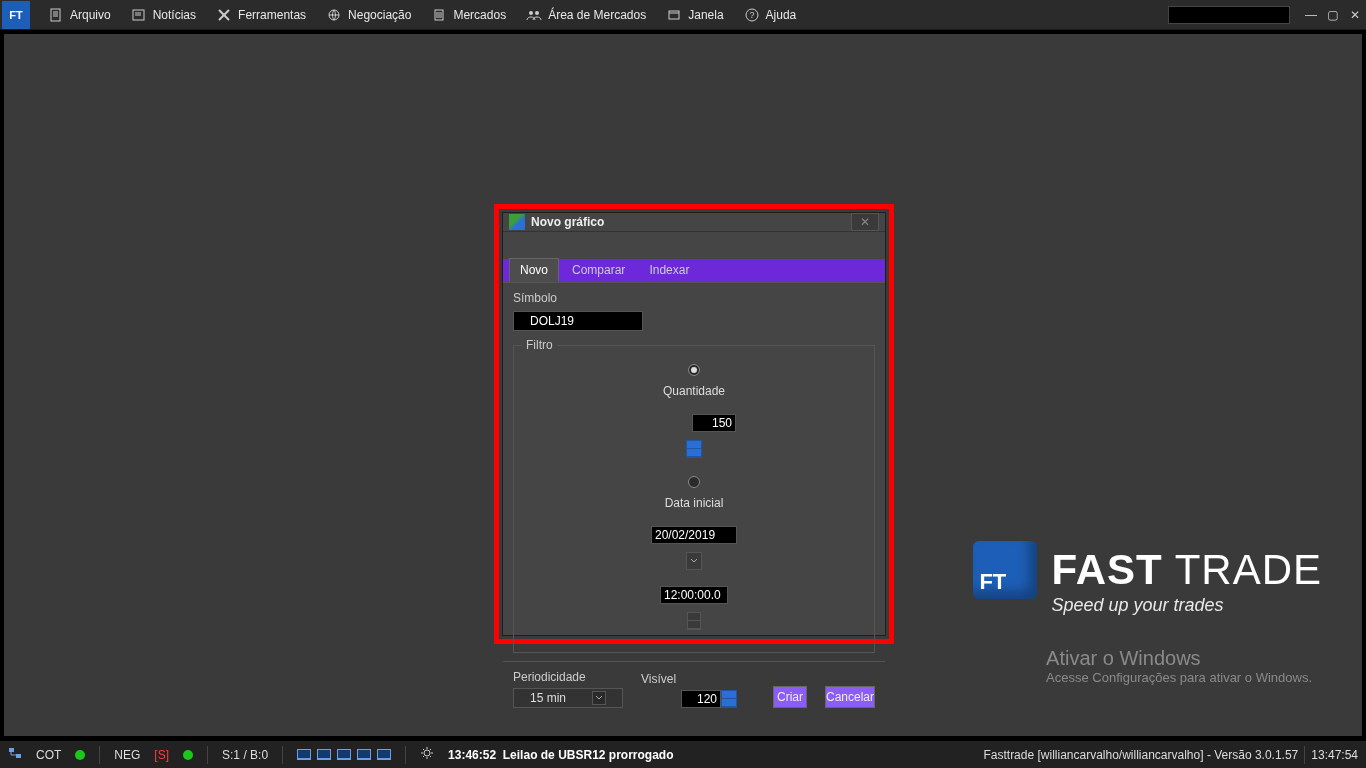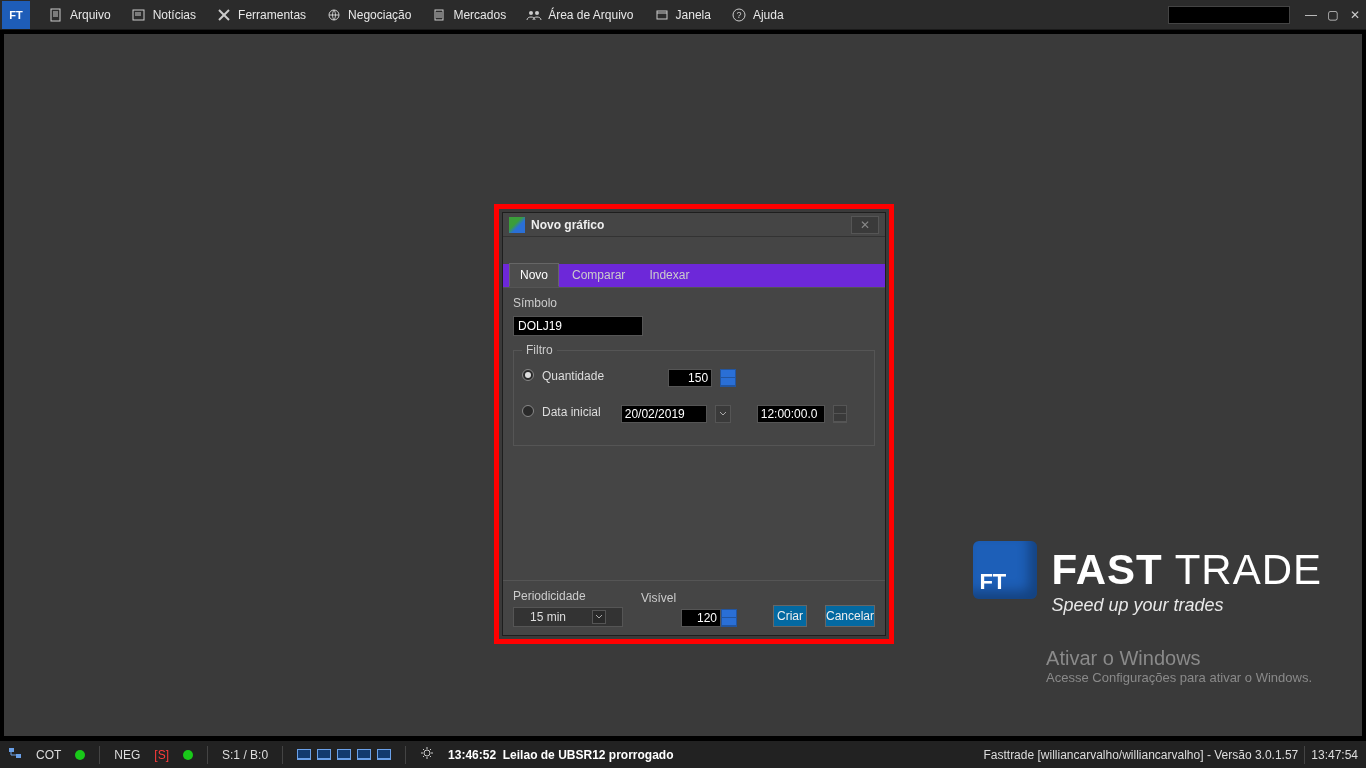--- a/index.html
+++ b/index.html
@@ -117,34 +117,35 @@
     background:#4d4d4d; border:1px solid #666; border-bottom:1px solid #4d4d4d;
     color:#fff;
   }
   .dlg-body {
     flex:1; padding: 8px 10px;
     display:flex; flex-direction:column; gap:6px;
   }
   .field-label { color:#ccc; font-size:12px; }
   .text-input {
     height: 20px; background:#000; color:#fff;
-    border:1px solid #555; padding:2px 4px; font-size:12px;
+    border:1px solid #555; padding:2px 16px; font-size:12px;
     width: 130px;
   }
   .fieldset {
     border:1px solid #555; padding:10px 8px 14px 8px;
     position:relative; margin-top:8px;
   }
   .fieldset .legend {
     position:absolute; top:-8px; left:8px; background:#454545;
     padding:0 4px; color:#ccc; font-size:12px;
   }
   .radio-row {
-    display:flex; gap:8px; margin:8px 0;
+    display:flex; align-items:center; gap:8px; margin:8px 0;
     color:#ddd;
+    flex-direction:column;
   }
   .radio {
     width:12px; height:12px; border-radius:50%;
     border:1px solid #888; display:inline-flex;
     align-items:center; justify-content:center; background:#2a2a2a;
   }
   .radio.checked::after{
     content:""; width:6px; height:6px; border-radius:50%; background:#ddd;
   }
   .num-input {
@@ -180,21 +181,21 @@
   }
   .footer-col { display:flex; flex-direction:column; gap:4px; }
   .select {
     height:20px; width:110px; background:#333; border:1px solid #555;
     display:flex; align-items:center; justify-content:space-between;
     padding:0 16px; color:#ddd; font-size:12px;
   }
   .select .arr { width:14px; height:14px; background:#2a2a2a; border:1px solid #555;
     display:flex; align-items:center; justify-content:center; }
   .btn {
-    height:22px; width:76px; background:#0369a1; border:1px solid #666;
+    height:22px; width:76px; background:#8b5cf6; border:1px solid #666;
     color:#eee; display:flex; align-items:center; justify-content:center;
     cursor:pointer;
   }
   
   .statusbar {
     position:absolute; bottom:0; left:0; right:0; height:28px;
     background:#222; border-top:1px solid #000;
     display:flex; align-items:center; color:#ddd; font-size:12px;
     padding:0 8px; gap:14px;
   }
@@ -271,21 +272,21 @@
   </div>
 
   <div class="menu-item">
     <span class="menu-icon">
       <svg width="16" height="14" viewBox="0 0 16 14">
           <circle cx="5" cy="5" r="2" fill="#ccc"></circle>
           <circle cx="11" cy="5" r="2" fill="#ccc"></circle>
           <path d="M1 12c0-2 2-3 4-3s4 1 4 3M7 12c0-2 2-3 4-3s4 1 4 3" stroke="#ccc" fill="none"></path>
         </svg>
     </span>
-    <span>Área de Arquivo</span>
+    <span>Área de Mercados</span>
   </div>
 
   <div class="menu-item">
     <span class="menu-icon">
       <svg width="14" height="14" viewBox="0 0 14 14">
           <rect x="2" y="3" width="10" height="8" fill="none" stroke="#ccc"></rect>
           <line x1="2" y1="5" x2="12" y2="5" stroke="#ccc"></line>
         </svg>
     </span>
     <span>Janela</span>

